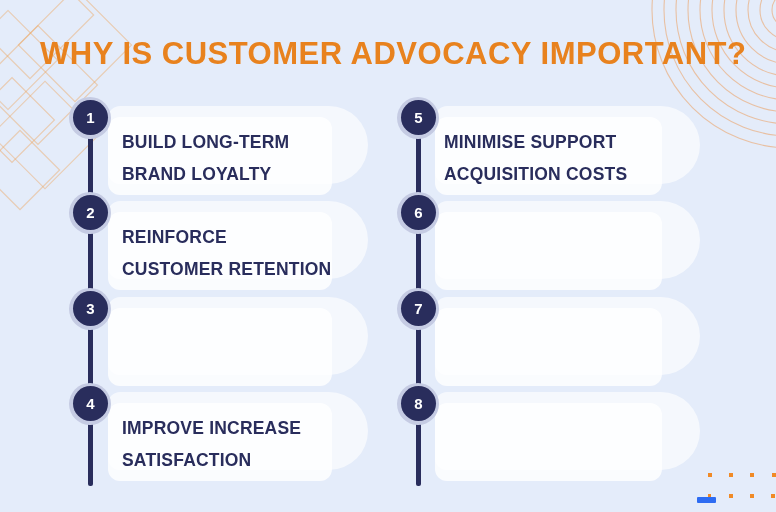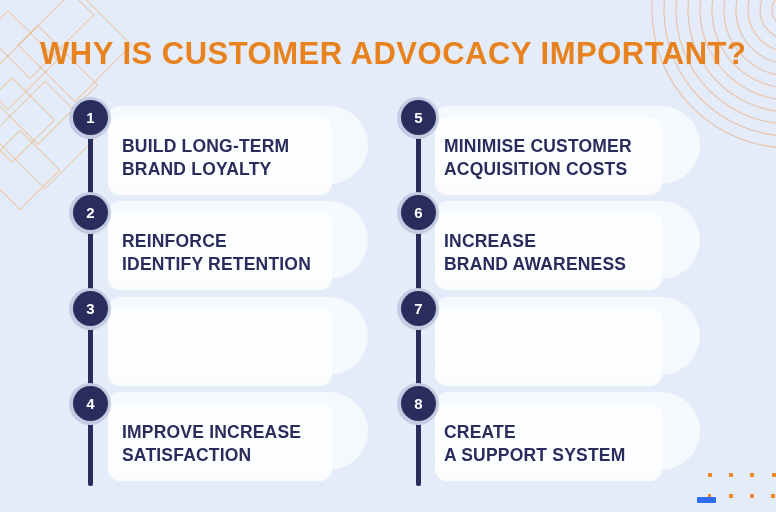--- a/index.html
+++ b/index.html
@@ -38,21 +38,21 @@
     background:rgba(255,255,255,0.82);
     border-radius:12px;
   }
   .label-box{
     position:absolute; height:78px; z-index:2;
     left:var(--cardL); top:calc(var(--cy) - 1px); width:var(--wB);
     display:flex; align-items:center; box-sizing:border-box;
     padding-left:var(--pad); padding-top:4px;
   }
   .label{
-    font-size:17.5px; line-height:23px; font-weight:800; letter-spacing:0.2px;
+    font-size:17.5px; line-height:32px; font-weight:800; letter-spacing:0.2px;
     color:var(--navy,#292d5c); white-space:pre-line;
   }
   .circle-wrap{
     position:absolute; width:42px; height:42px; z-index:3;
     left:calc(var(--cx) - 21px); top:calc(var(--cy) - 21px);
     background:var(--ring,#c5cbe3); border-radius:50%;
   }
   .circle{
     position:absolute; left:4px; top:3px; width:35px; height:35px;
     background:var(--navy,#292d5c); border-radius:50%;
@@ -118,21 +118,21 @@
           <span class="num">1</span>
         </div>
     </div>
   </div>
 
   <div class="item cl r2">
     <div class="cardA"></div>
     <div class="cardB"></div>
     <div class="label-box">
         <span class="label">REINFORCE
-IDENTIFY RETENTION</span>
+CUSTOMER RETENTION</span>
       </div>
     <div class="circle-wrap">
       <div class="circle">
           <span class="num">2</span>
         </div>
     </div>
   </div>
 
   <div class="item cl r3">
     <div class="cardA"></div>
@@ -155,61 +155,53 @@
       <div class="circle">
           <span class="num">4</span>
         </div>
     </div>
   </div>
 
   <div class="item cr r1">
     <div class="cardA"></div>
     <div class="cardB"></div>
     <div class="label-box">
-        <span class="label">MINIMISE CUSTOMER
+        <span class="label">MINIMISE SUPPORT
 ACQUISITION COSTS</span>
       </div>
     <div class="circle-wrap">
       <div class="circle">
           <span class="num">5</span>
         </div>
     </div>
   </div>
 
   <div class="item cr r2">
     <div class="cardA"></div>
     <div class="cardB"></div>
-    <div class="label-box">
-        <span class="label">INCREASE
-BRAND AWARENESS</span>
-      </div>
     <div class="circle-wrap">
       <div class="circle">
           <span class="num">6</span>
         </div>
     </div>
   </div>
 
   <div class="item cr r3">
     <div class="cardA"></div>
     <div class="cardB"></div>
     <div class="circle-wrap">
       <div class="circle">
           <span class="num">7</span>
         </div>
     </div>
   </div>
 
   <div class="item cr r4">
     <div class="cardA"></div>
     <div class="cardB"></div>
-    <div class="label-box">
-        <span class="label">CREATE
-A SUPPORT SYSTEM</span>
-      </div>
     <div class="circle-wrap">
       <div class="circle">
           <span class="num">8</span>
         </div>
     </div>
   </div>
 
 </div>
 
 </body></html>

